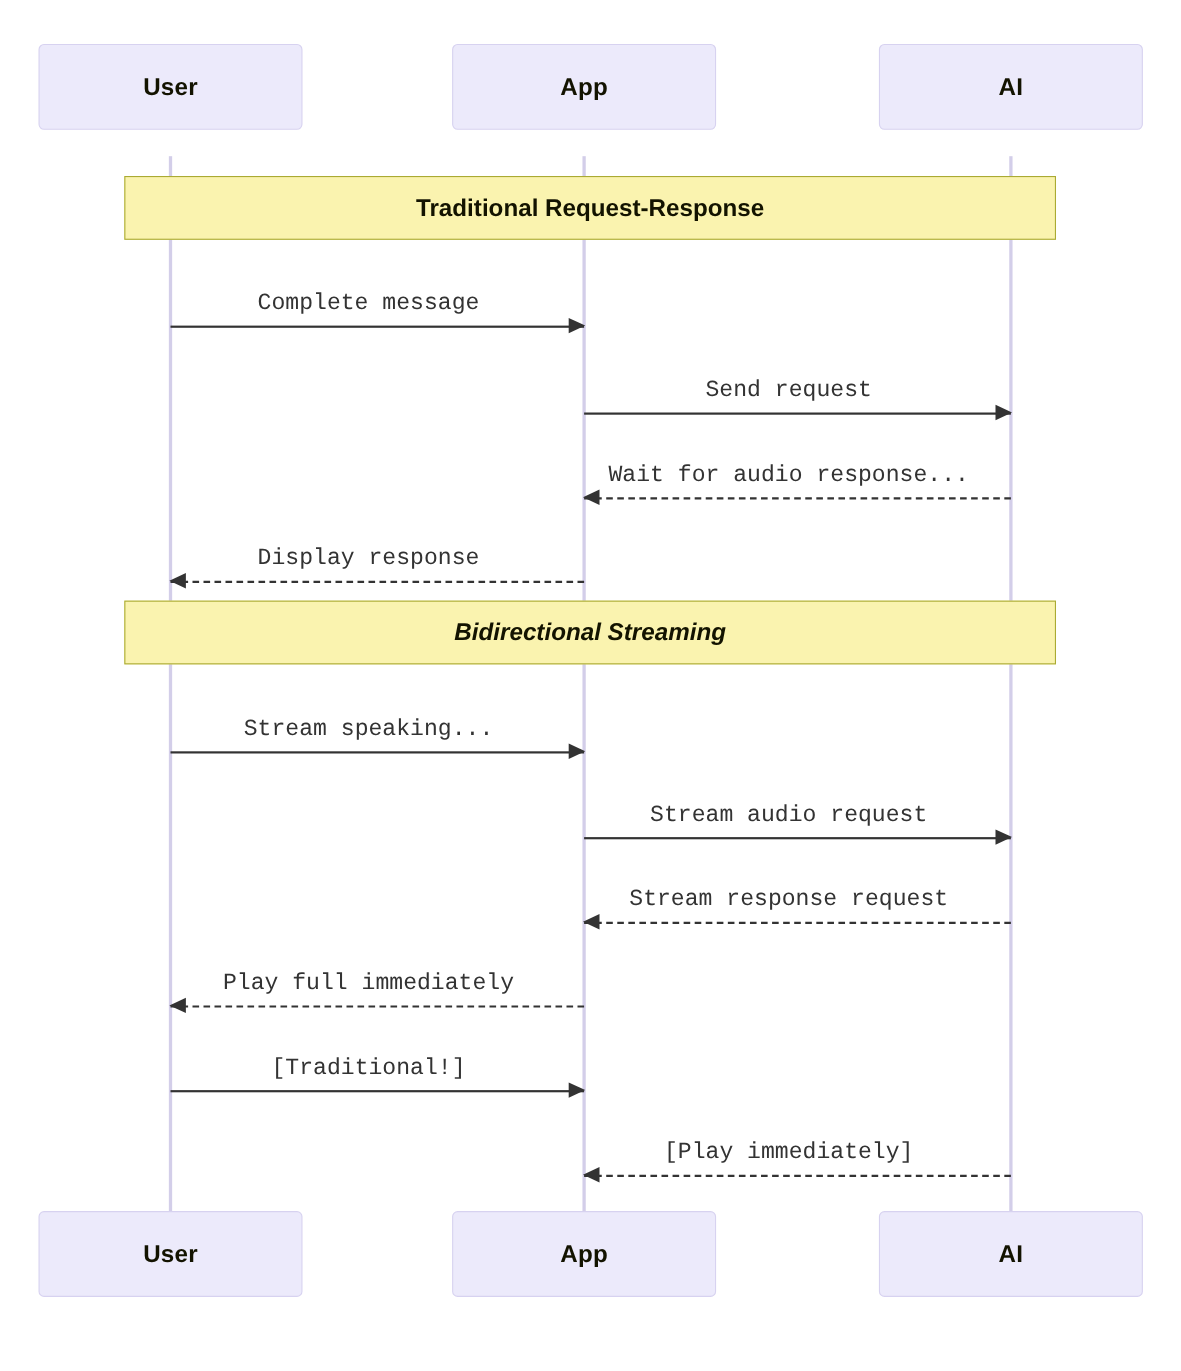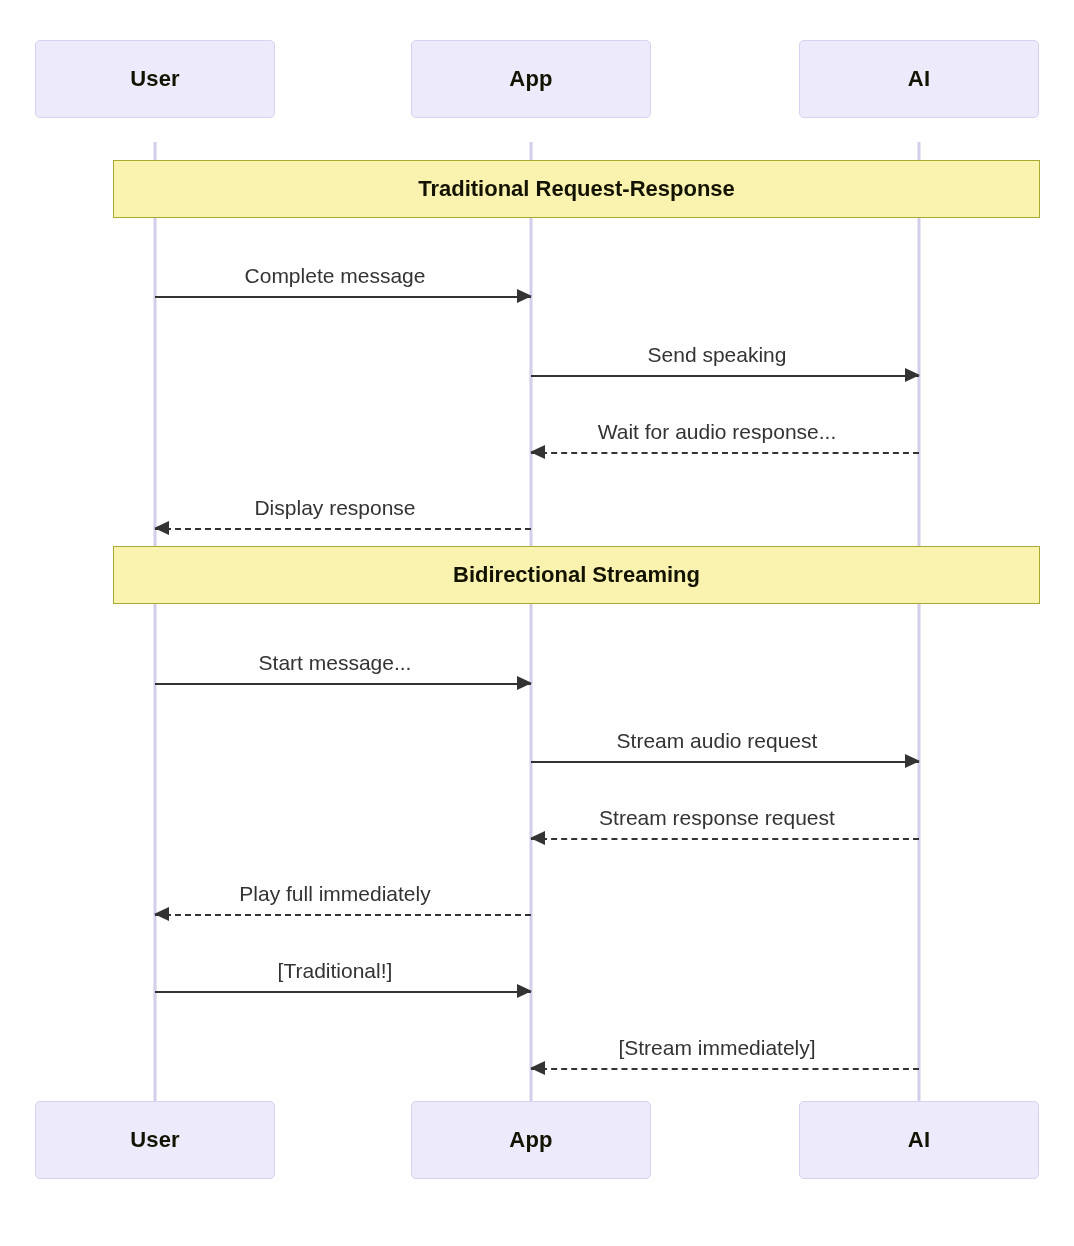--- a/index.html
+++ b/index.html
@@ -44,21 +44,21 @@
     font-size: 22px;
     font-weight: 700;
     color: #131300;
     font-family: "Liberation Sans", sans-serif;
     letter-spacing: 0.2px;
   }
   
   .note-box {
     position: absolute;
     left: 113px;
-    width: 927px;
+    width: 847px;
     height: 58px;
     background: #FAF3AF;
     border: 1.6px solid #AAAA33;
     box-sizing: border-box;
     display: flex;
     align-items: center;
     justify-content: center;
     text-align: center;
   }
   .note-label {
@@ -83,21 +83,21 @@
     border-top: 2px dashed #333333;
   }
   .msg-label {
     position: absolute;
     left: 0;
     right: 16px;
     bottom: 8px;
     text-align: center;
     font-size: 21px;
     color: #333333;
-    font-family: Liberation Sans, sans-serif;
+    font-family: Liberation Mono, monospace;
     white-space: nowrap;
   }
   .arrow-head {
     position: absolute;
     top: -7px;
     width: 0;
     height: 0;
   }
   .arrow-head.right {
     right: -1px;
@@ -132,50 +132,50 @@
       </div>
       <div class="actor-box" style="left: 799px; top: 40px;">
         <span class="actor-label">AI</span>
       </div>
     </div>
 
   <div id="notes">
       <div class="note-box" style="top: 160px;">
         <span class="note-label">Traditional Request-Response</span>
       </div>
-      <div class="note-box" style="top: 546px;">
+      <div class="note-box" style="top: 546px; font-style: italic;">
         <span class="note-label">Bidirectional Streaming</span>
       </div>
     </div>
 
   <div id="messages">
       <div class="msg" style="left: 155px; width: 376px; top: 296px;">
         <div class="msg-line"></div>
         <div class="arrow-head right"></div>
         <div class="msg-label">Complete message</div>
       </div>
       <div class="msg" style="left: 531px; width: 388px; top: 375px;">
         <div class="msg-line"></div>
         <div class="arrow-head right"></div>
-        <div class="msg-label">Send speaking</div>
+        <div class="msg-label">Send request</div>
       </div>
       <div class="msg" style="left: 531px; width: 388px; top: 452px;">
         <div class="msg-line dashed"></div>
         <div class="arrow-head left"></div>
         <div class="msg-label">Wait for audio response...</div>
       </div>
       <div class="msg" style="left: 155px; width: 376px; top: 528px;">
         <div class="msg-line dashed"></div>
         <div class="arrow-head left"></div>
         <div class="msg-label">Display response</div>
       </div>
       <div class="msg" style="left: 155px; width: 376px; top: 683px;">
         <div class="msg-line"></div>
         <div class="arrow-head right"></div>
-        <div class="msg-label">Start message...</div>
+        <div class="msg-label">Stream speaking...</div>
       </div>
       <div class="msg" style="left: 531px; width: 388px; top: 761px;">
         <div class="msg-line"></div>
         <div class="arrow-head right"></div>
         <div class="msg-label">Stream audio request</div>
       </div>
       <div class="msg" style="left: 531px; width: 388px; top: 838px;">
         <div class="msg-line dashed"></div>
         <div class="arrow-head left"></div>
         <div class="msg-label">Stream response request</div>
@@ -186,21 +186,21 @@
         <div class="msg-label">Play full immediately</div>
       </div>
       <div class="msg" style="left: 155px; width: 376px; top: 991px;">
         <div class="msg-line"></div>
         <div class="arrow-head right"></div>
         <div class="msg-label">[Traditional!]</div>
       </div>
       <div class="msg" style="left: 531px; width: 388px; top: 1068px;">
         <div class="msg-line dashed"></div>
         <div class="arrow-head left"></div>
-        <div class="msg-label">[Stream immediately]</div>
+        <div class="msg-label">[Play immediately]</div>
       </div>
     </div>
 
   <div id="actors-bottom">
       <div class="actor-box" style="left: 35px; top: 1101px;">
         <span class="actor-label">User</span>
       </div>
       <div class="actor-box" style="left: 411px; top: 1101px;">
         <span class="actor-label">App</span>
       </div>

